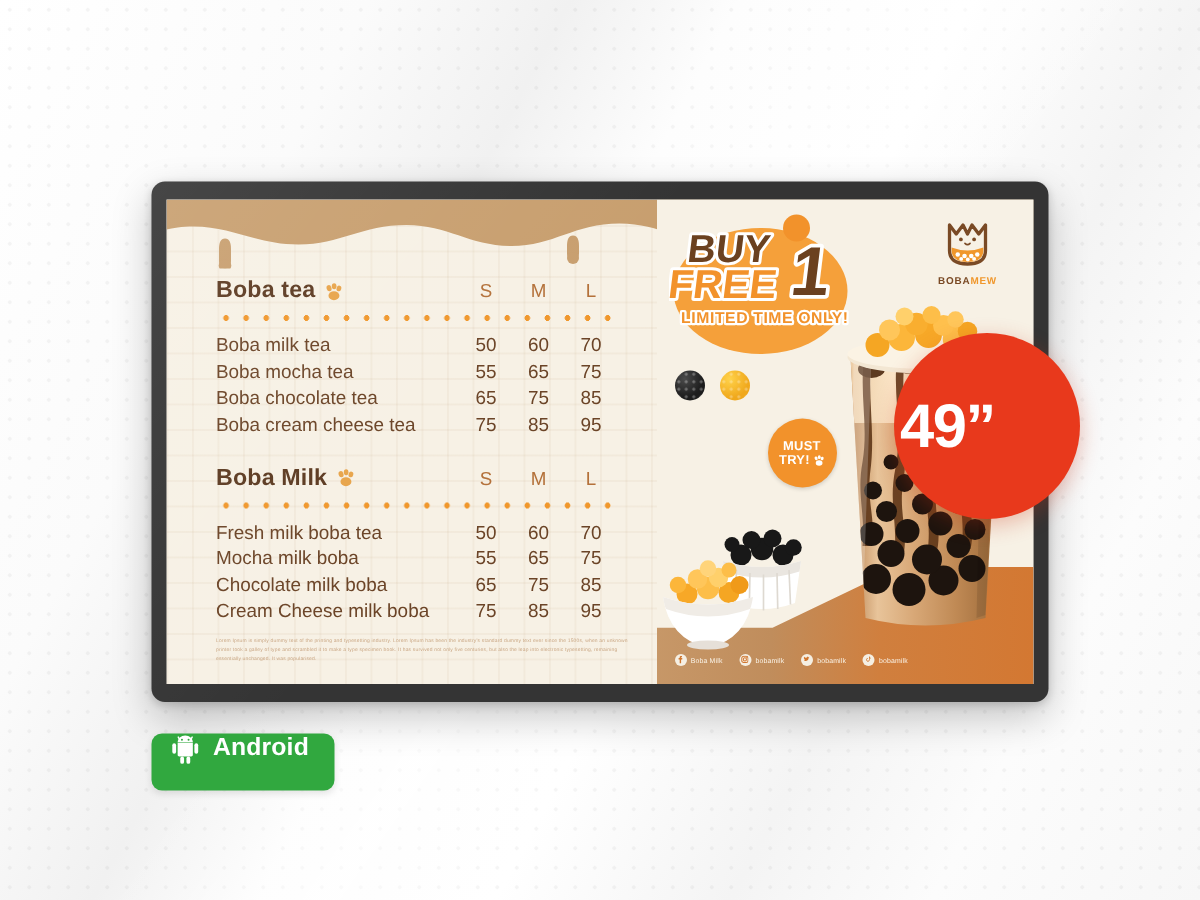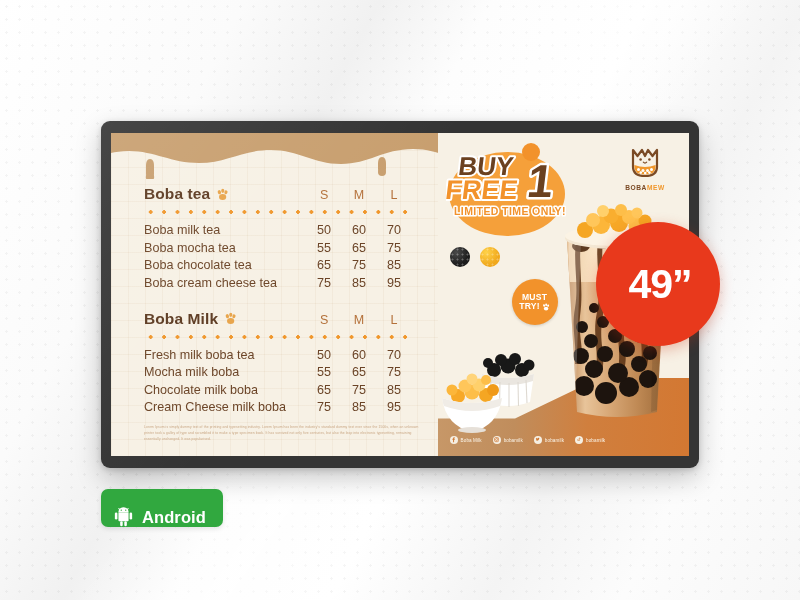--- a/index.html
+++ b/index.html
@@ -346,21 +346,21 @@
     position: absolute;
     left: 596px;
     top: 222px;
     width: 124px;
     height: 124px;
     border-radius: 50%;
     background: #e8391c;
     color: #fff;
     display: flex;
     align-items: center;
-    justify-content: center;
+    justify-content: flex-start;
     z-index: 20;
     box-shadow: 0 4px 14px rgba(200,50,20,.30);
   }
   .size-badge-text {
     font-size: 41px;
     font-weight: bold;
     letter-spacing: -1px;
     line-height: 1;
     padding-left: 4px;
   }
@@ -368,21 +368,21 @@
   
   .android-badge {
     position: absolute;
     left: 101px;
     top: 489px;
     height: 38px;
     padding: 0 17px 0 13px;
     background: #31a83f;
     border-radius: 7px;
     display: flex;
-    align-items: flex-end;
+    align-items: flex-start;
     gap: 9px;
     z-index: 20;
     box-shadow: 0 2px 5px rgba(0,0,0,.10);
   }
   .android-icon { width: 19px; height: 21px; flex: none; }
   .android-label {
     color: #ffffff;
     font-size: 16.5px;
     font-weight: bold;
     letter-spacing: .1px;

